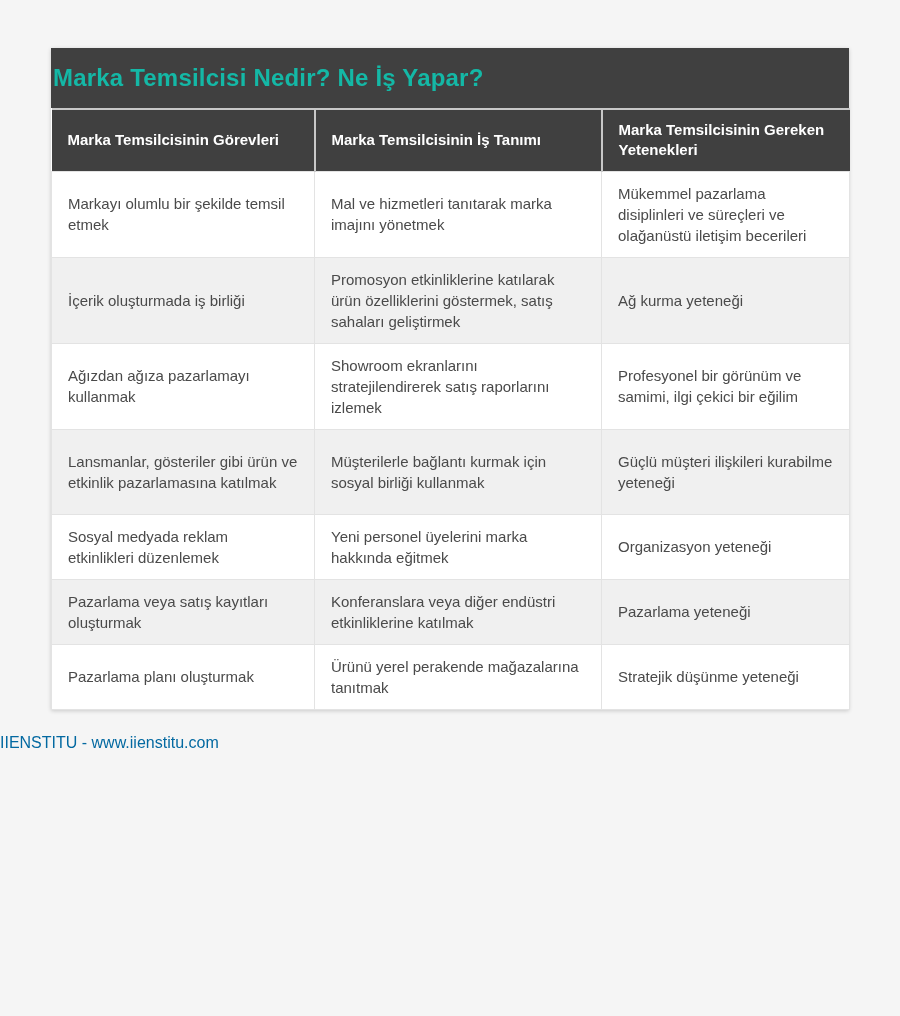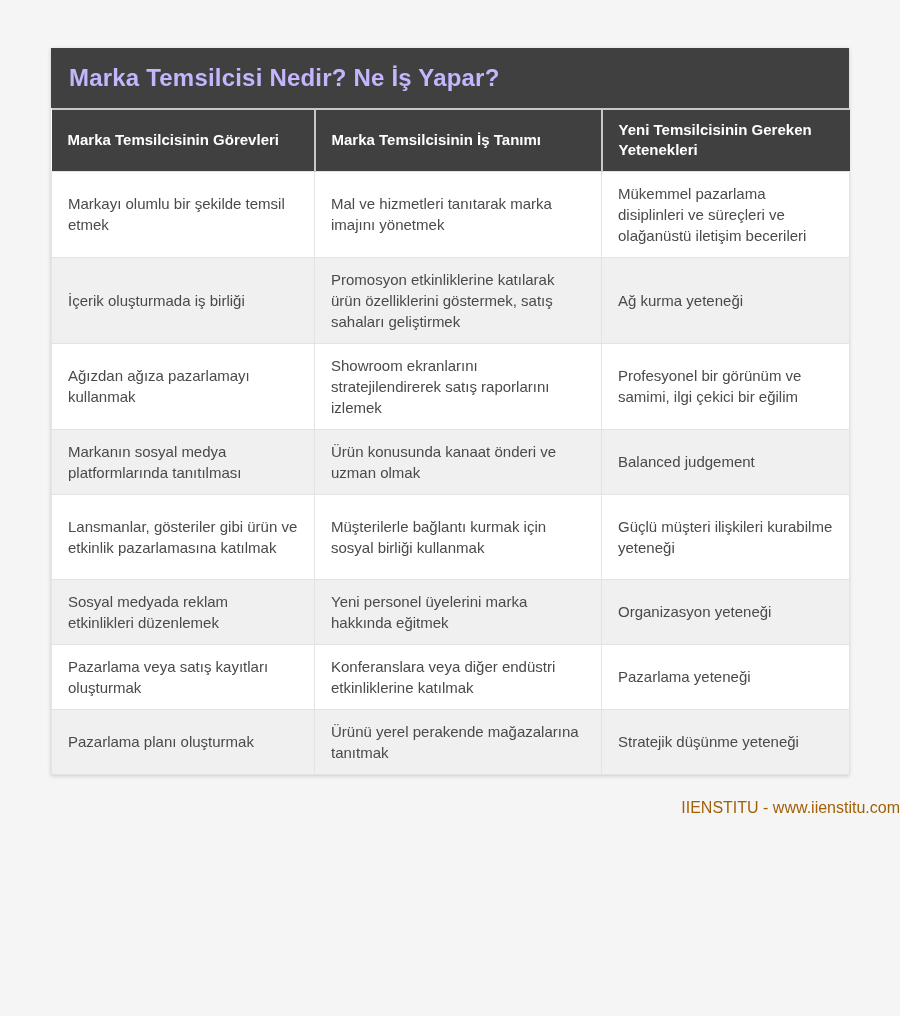--- a/index.html
+++ b/index.html
@@ -9,25 +9,25 @@
     font-family: "Liberation Sans", "DejaVu Sans", sans-serif;
   }
   .table-card {
     width: 798px;
     margin: 48px auto 0 auto;
     box-shadow: 0 1px 4px rgba(0,0,0,0.18);
     background: #ffffff;
   }
   .title-band {
     background: #404040;
-    color: #c4b5fd;
+    color: #14b8a6;
     height: 60px;
     display: flex;
     align-items: center;
-    padding: 0 18px;
+    padding: 0 2px;
     font-size: 24px;
     font-weight: bold;
     letter-spacing: 0.2px;
   }
   table {
     width: 100%;
     border-collapse: collapse;
     table-layout: fixed;
   }
   col.c1 { width: 263px; }
@@ -54,63 +54,58 @@
     padding: 11px 16px;
     line-height: 1.4;
     border: 1px solid #e3e3e3;
     background: #ffffff;
   }
   tbody tr:nth-child(even) td { background: #f0f0f0; }
   tbody tr.tall { height: 85px; }
   tbody tr.short { height: 64px; }
   .footer {
     margin-top: 24px;
-    text-align: right;
-    color: #a16207;
+    text-align: left;
+    color: #0369a1;
     font-size: 16px;
   }
 </style>
 </head>
 <body>
 
 <div class="table-card">
   <div class="title-band">Marka Temsilcisi Nedir? Ne İş Yapar?</div>
   <table>
     <colgroup>
         <col class="c1">
         <col class="c2">
         <col class="c3">
       </colgroup>
     <thead>
       <tr>
         <th>Marka Temsilcisinin Görevleri</th>
         <th>Marka Temsilcisinin İş Tanımı</th>
-        <th>Yeni Temsilcisinin Gereken Yetenekleri</th>
+        <th>Marka Temsilcisinin Gereken Yetenekleri</th>
       </tr>
     </thead>
     <tbody>
       <tr class="tall">
         <td>Markayı olumlu bir şekilde temsil etmek</td>
         <td>Mal ve hizmetleri tanıtarak marka imajını yönetmek</td>
         <td>Mükemmel pazarlama disiplinleri ve süreçleri ve olağanüstü iletişim becerileri</td>
       </tr>
       <tr class="tall">
         <td>İçerik oluşturmada iş birliği</td>
         <td>Promosyon etkinliklerine katılarak ürün özelliklerini göstermek, satış sahaları geliştirmek</td>
         <td>Ağ kurma yeteneği</td>
       </tr>
       <tr class="tall">
         <td>Ağızdan ağıza pazarlamayı kullanmak</td>
         <td>Showroom ekranlarını stratejilendirerek satış raporlarını izlemek</td>
         <td>Profesyonel bir görünüm ve samimi, ilgi çekici bir eğilim</td>
-      </tr>
-      <tr class="short">
-        <td>Markanın sosyal medya platformlarında tanıtılması</td>
-        <td>Ürün konusunda kanaat önderi ve uzman olmak</td>
-        <td>Balanced judgement</td>
       </tr>
       <tr class="tall">
         <td>Lansmanlar, gösteriler gibi ürün ve etkinlik pazarlamasına katılmak</td>
         <td>Müşterilerle bağlantı kurmak için sosyal birliği kullanmak</td>
         <td>Güçlü müşteri ilişkileri kurabilme yeteneği</td>
       </tr>
       <tr class="short">
         <td>Sosyal medyada reklam etkinlikleri düzenlemek</td>
         <td>Yeni personel üyelerini marka hakkında eğitmek</td>
         <td>Organizasyon yeteneği</td>

